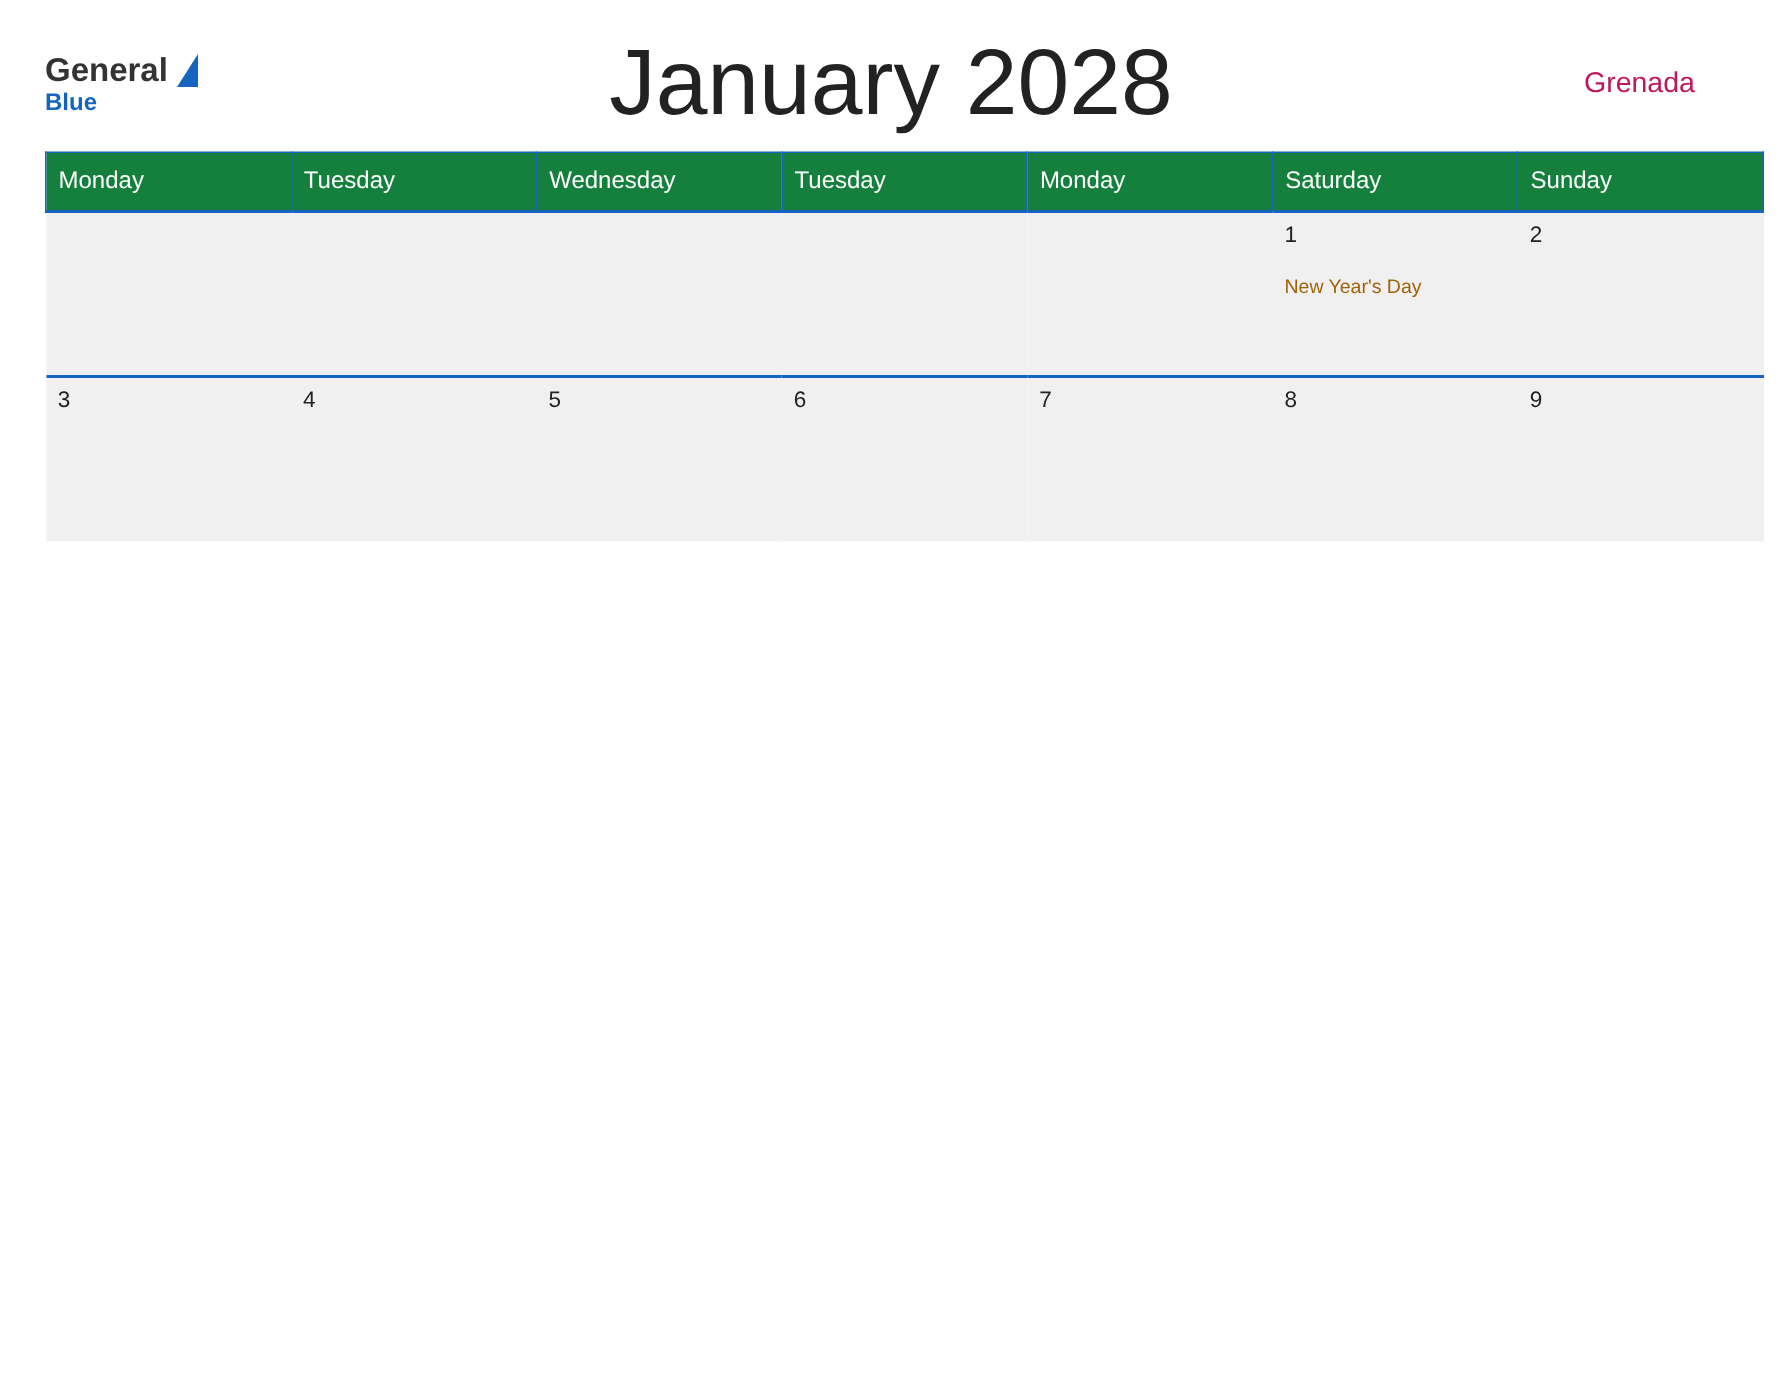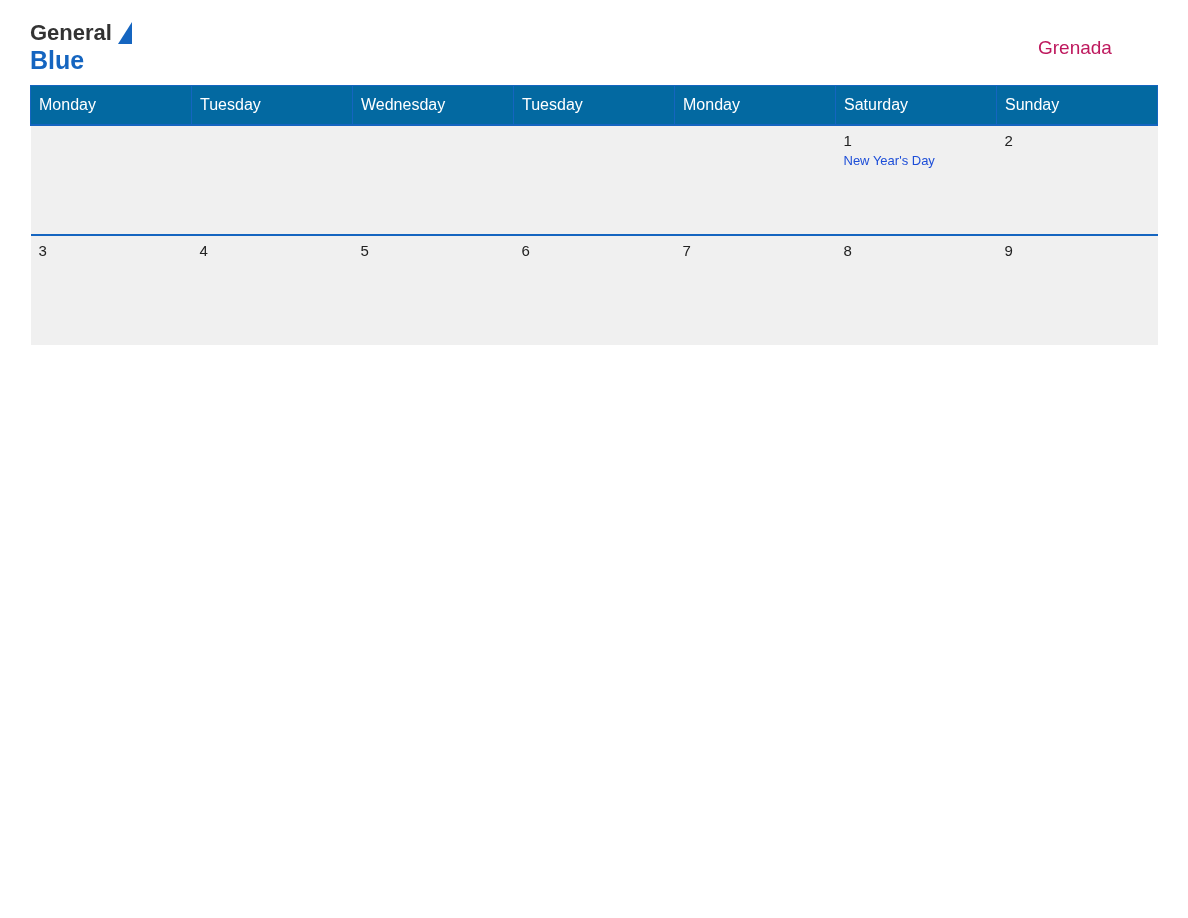--- a/index.html
+++ b/index.html
@@ -5,21 +5,21 @@
     * { margin: 0; padding: 0; box-sizing: border-box; }
     body {
       background: #fff;
       font-family: Arial, Helvetica, sans-serif;
       width: 1188px;
       min-height: 918px;
     }
     .page {
       width: 1188px;
       min-height: 918px;
-      padding: 20px 30px 20px 30px;
+      padding: 20px 12px 20px 30px;
       background: #fff;
     }
     .header {
       display: flex;
       align-items: center;
       justify-content: space-between;
       margin-bottom: 10px;
     }
     .logo {
       display: flex;
@@ -30,21 +30,21 @@
       display: flex;
       align-items: center;
       gap: 4px;
     }
     .logo-general {
       font-size: 22px;
       font-weight: bold;
       color: #333;
     }
     .logo-blue {
-      font-size: 25px;
+      font-size: 16px;
       font-weight: bold;
       color: #1565c0;
     }
     .logo-triangle {
       width: 0;
       height: 0;
       border-left: 14px solid transparent;
       border-bottom: 22px solid #1565c0;
       margin-left: 2px;
     }
@@ -60,21 +60,21 @@
       color: #be185d;
       text-align: left;
       min-width: 120px;
     }
     .calendar {
       width: 100%;
       border-collapse: collapse;
       table-layout: fixed;
     }
     .calendar thead tr {
-      background-color: #0369a1;
+      background-color: #15803d;
     }
     .calendar thead th {
       color: #fff;
       font-size: 16px;
       font-weight: normal;
       padding: 10px 8px;
       text-align: left;
       border: 1px solid #1565c0;
     }
     .calendar tbody tr {
@@ -95,40 +95,41 @@
       color: #222;
     }
     .day-number {
       font-size: 15px;
       color: #222;
       display: block;
       margin-bottom: 2px;
     }
     .holiday-name {
       font-size: 13px;
-      color: #1d4ed8;
+      color: #a16207;
       display: block;
-      margin-top: 4px;
+      margin-top: 18px;
     }
     .last-row td {
       height: 80px;
     }
   </style>
 </head>
 <body>
 
 <div class="page">
   <div class="header">
     <div class="logo">
       <div class="logo-text">
         <span class="logo-general">General</span>
         <div class="logo-triangle"></div>
       </div>
       <span class="logo-blue">Blue</span>
     </div>
+    <h1 class="month-title">January 2028</h1>
     <div class="country">Grenada</div>
   </div>
 
   <table class="calendar">
     <thead>
       <tr>
         <th>Monday</th>
         <th>Tuesday</th>
         <th>Wednesday</th>
         <th>Tuesday</th>

